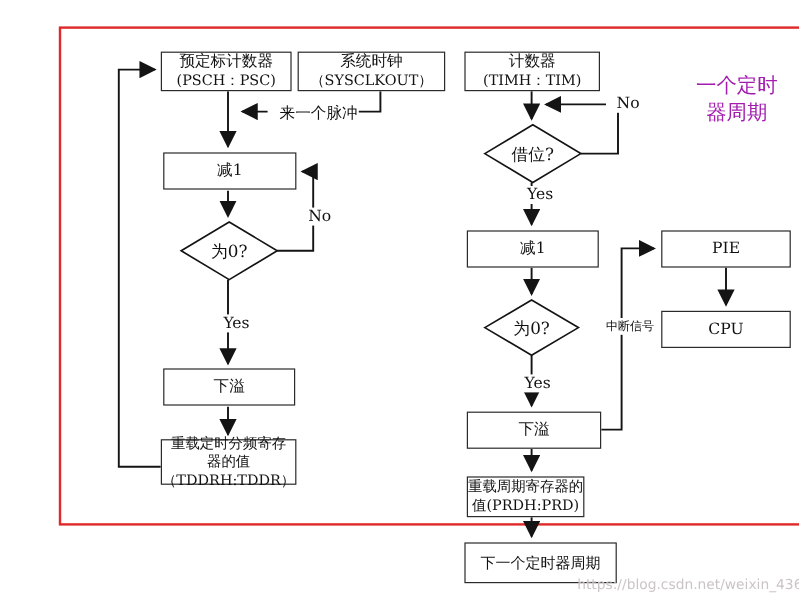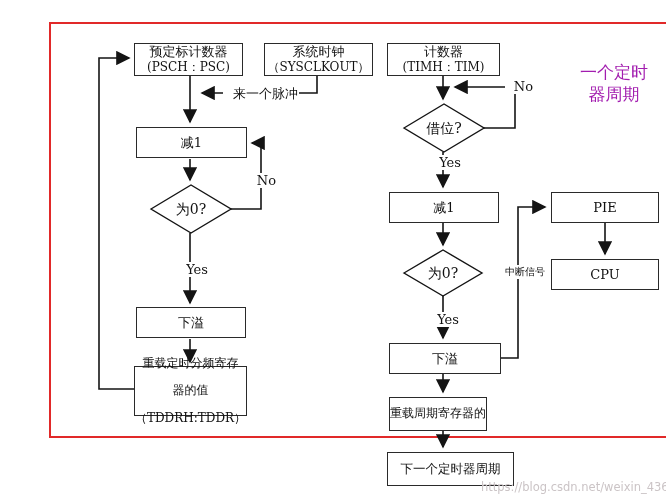--- a/index.html
+++ b/index.html
@@ -56,47 +56,48 @@
       <polygon points="122,209 162,185 202,209 162,233"></polygon>
       <polygon points="375,128 415,104 455,128 415,152"></polygon>
       <polygon points="375,273 414,250 453,273 414,296"></polygon>
     </g>
   </svg>
 
   <div class="node" style="left:105px;top:43px;width:109px;height:33px;">
     <span>预定标计数器</span>
     <span class="lat">(PSCH：PSC)</span>
   </div>
-  <div class="node" style="left:235px;top:43px;width:109px;height:33px;justify-content:space-between;">
+  <div class="node" style="left:219px;top:43px;width:123px;height:33px;justify-content:space-between;">
     <span>系统时钟</span>
     <span class="lat">（SYSCLKOUT）</span>
   </div>
   <div class="node" style="left:358px;top:43px;width:113px;height:33px;">
     <span>计数器</span>
     <span class="lat">(TIMH：TIM)</span>
   </div>
   <div class="node" style="left:107px;top:127px;width:111px;height:31px;">
     <span>减1</span>
   </div>
   <div class="node" style="left:107px;top:307px;width:110px;height:31px;">
     <span>下溢</span>
   </div>
-  <div class="node small" style="left:105px;top:366px;width:113px;height:50px;gap:12px;">
+  <div class="node small" style="left:105px;top:366px;width:113px;height:38px;">
     <span>重载定时分频寄存</span>
     <span>器的值</span>
     <span>（TDDRH:TDDR）</span>
   </div>
   <div class="node" style="left:360px;top:192px;width:110px;height:31px;">
     <span>减1</span>
   </div>
   <div class="node" style="left:360px;top:343px;width:112px;height:31px;">
     <span>下溢</span>
   </div>
   <div class="node small" style="left:360px;top:397px;width:98px;height:34px;">
     <span>重载周期寄存器的</span>
+    <span>值(PRDH:PRD)</span>
   </div>
   <div class="node" style="left:358px;top:452px;width:127px;height:34px;font-size:12.5px;">
     <span>下一个定时器周期</span>
   </div>
   <div class="node" style="left:522px;top:192px;width:108px;height:31px;">
     <span>PIE</span>
   </div>
   <div class="node" style="left:522px;top:259px;width:108px;height:31px;">
     <span>CPU</span>
   </div>

